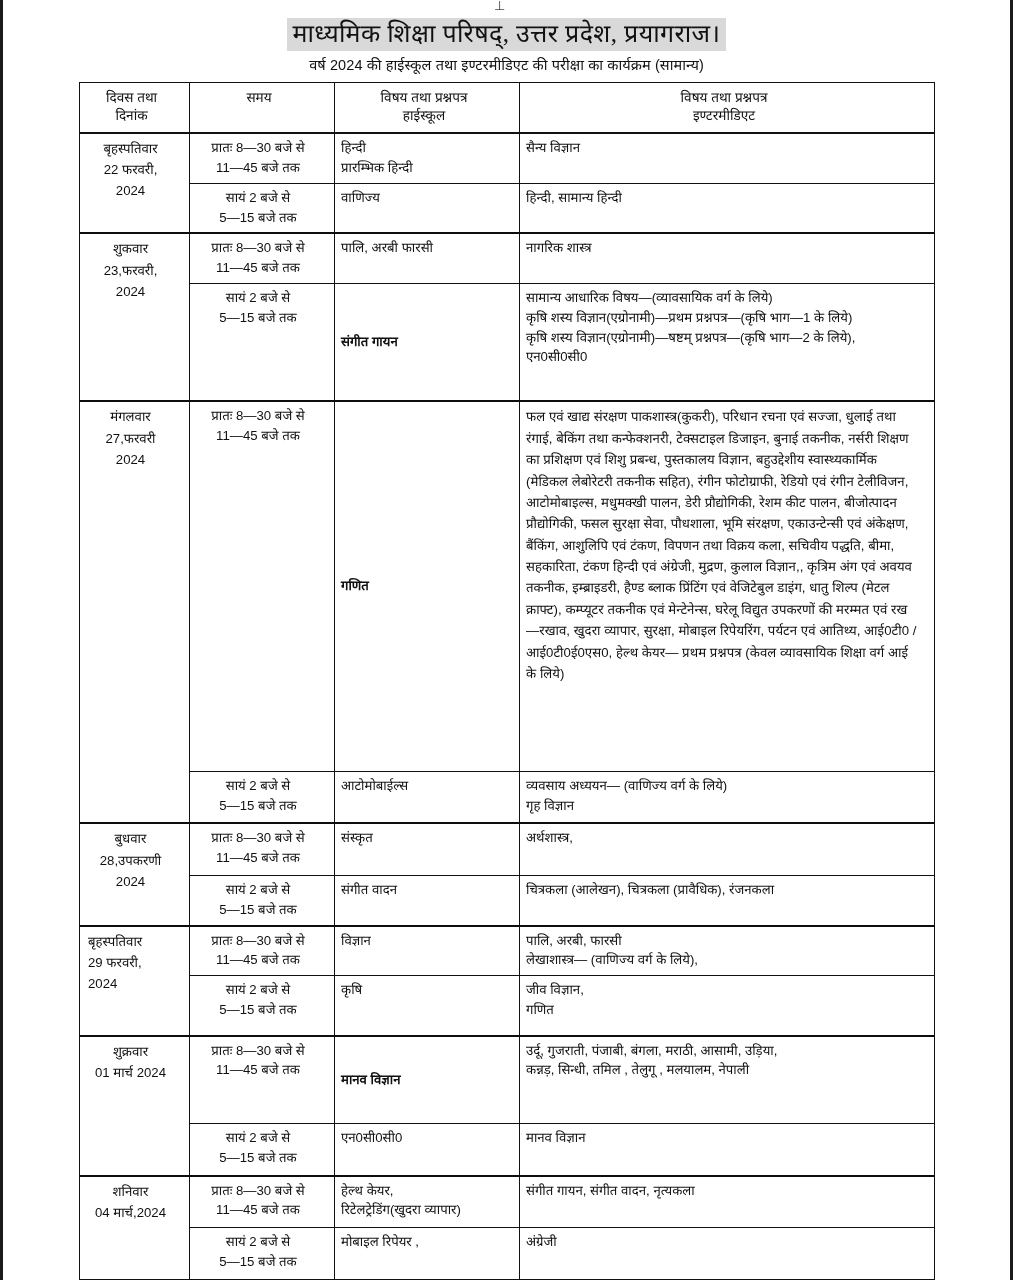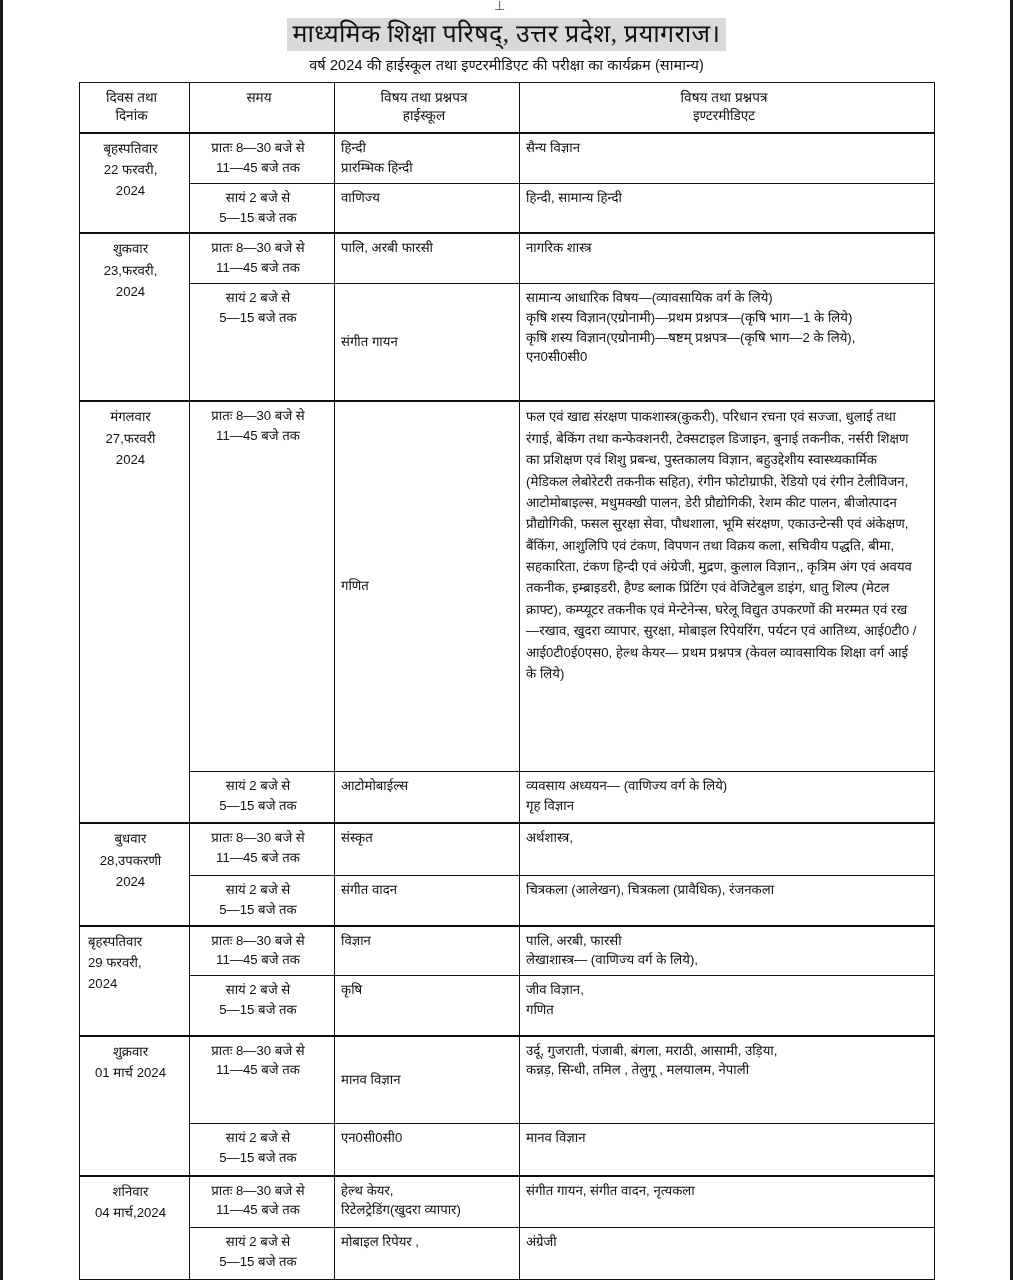--- a/index.html
+++ b/index.html
@@ -133,21 +133,21 @@
     border-right-width: 2.2px;
   }
   td.time-cell .tline { display: block; }
 
   td.subj-cell {
     text-align: left;
     line-height: 1.5;
     padding-top: 5px;
     border-right-width: 2.2px;
   }
-  td.subj-cell.mid { vertical-align: middle; }
+  td.subj-cell.mid { vertical-align: middle; font-weight: bold; }
   td.subj-cell .sline { display: block; }
 
   td.inter-cell {
     text-align: left;
     line-height: 1.5;
     padding-top: 5px;
   }
   td.inter-cell .iline { display: block; }
 
   

